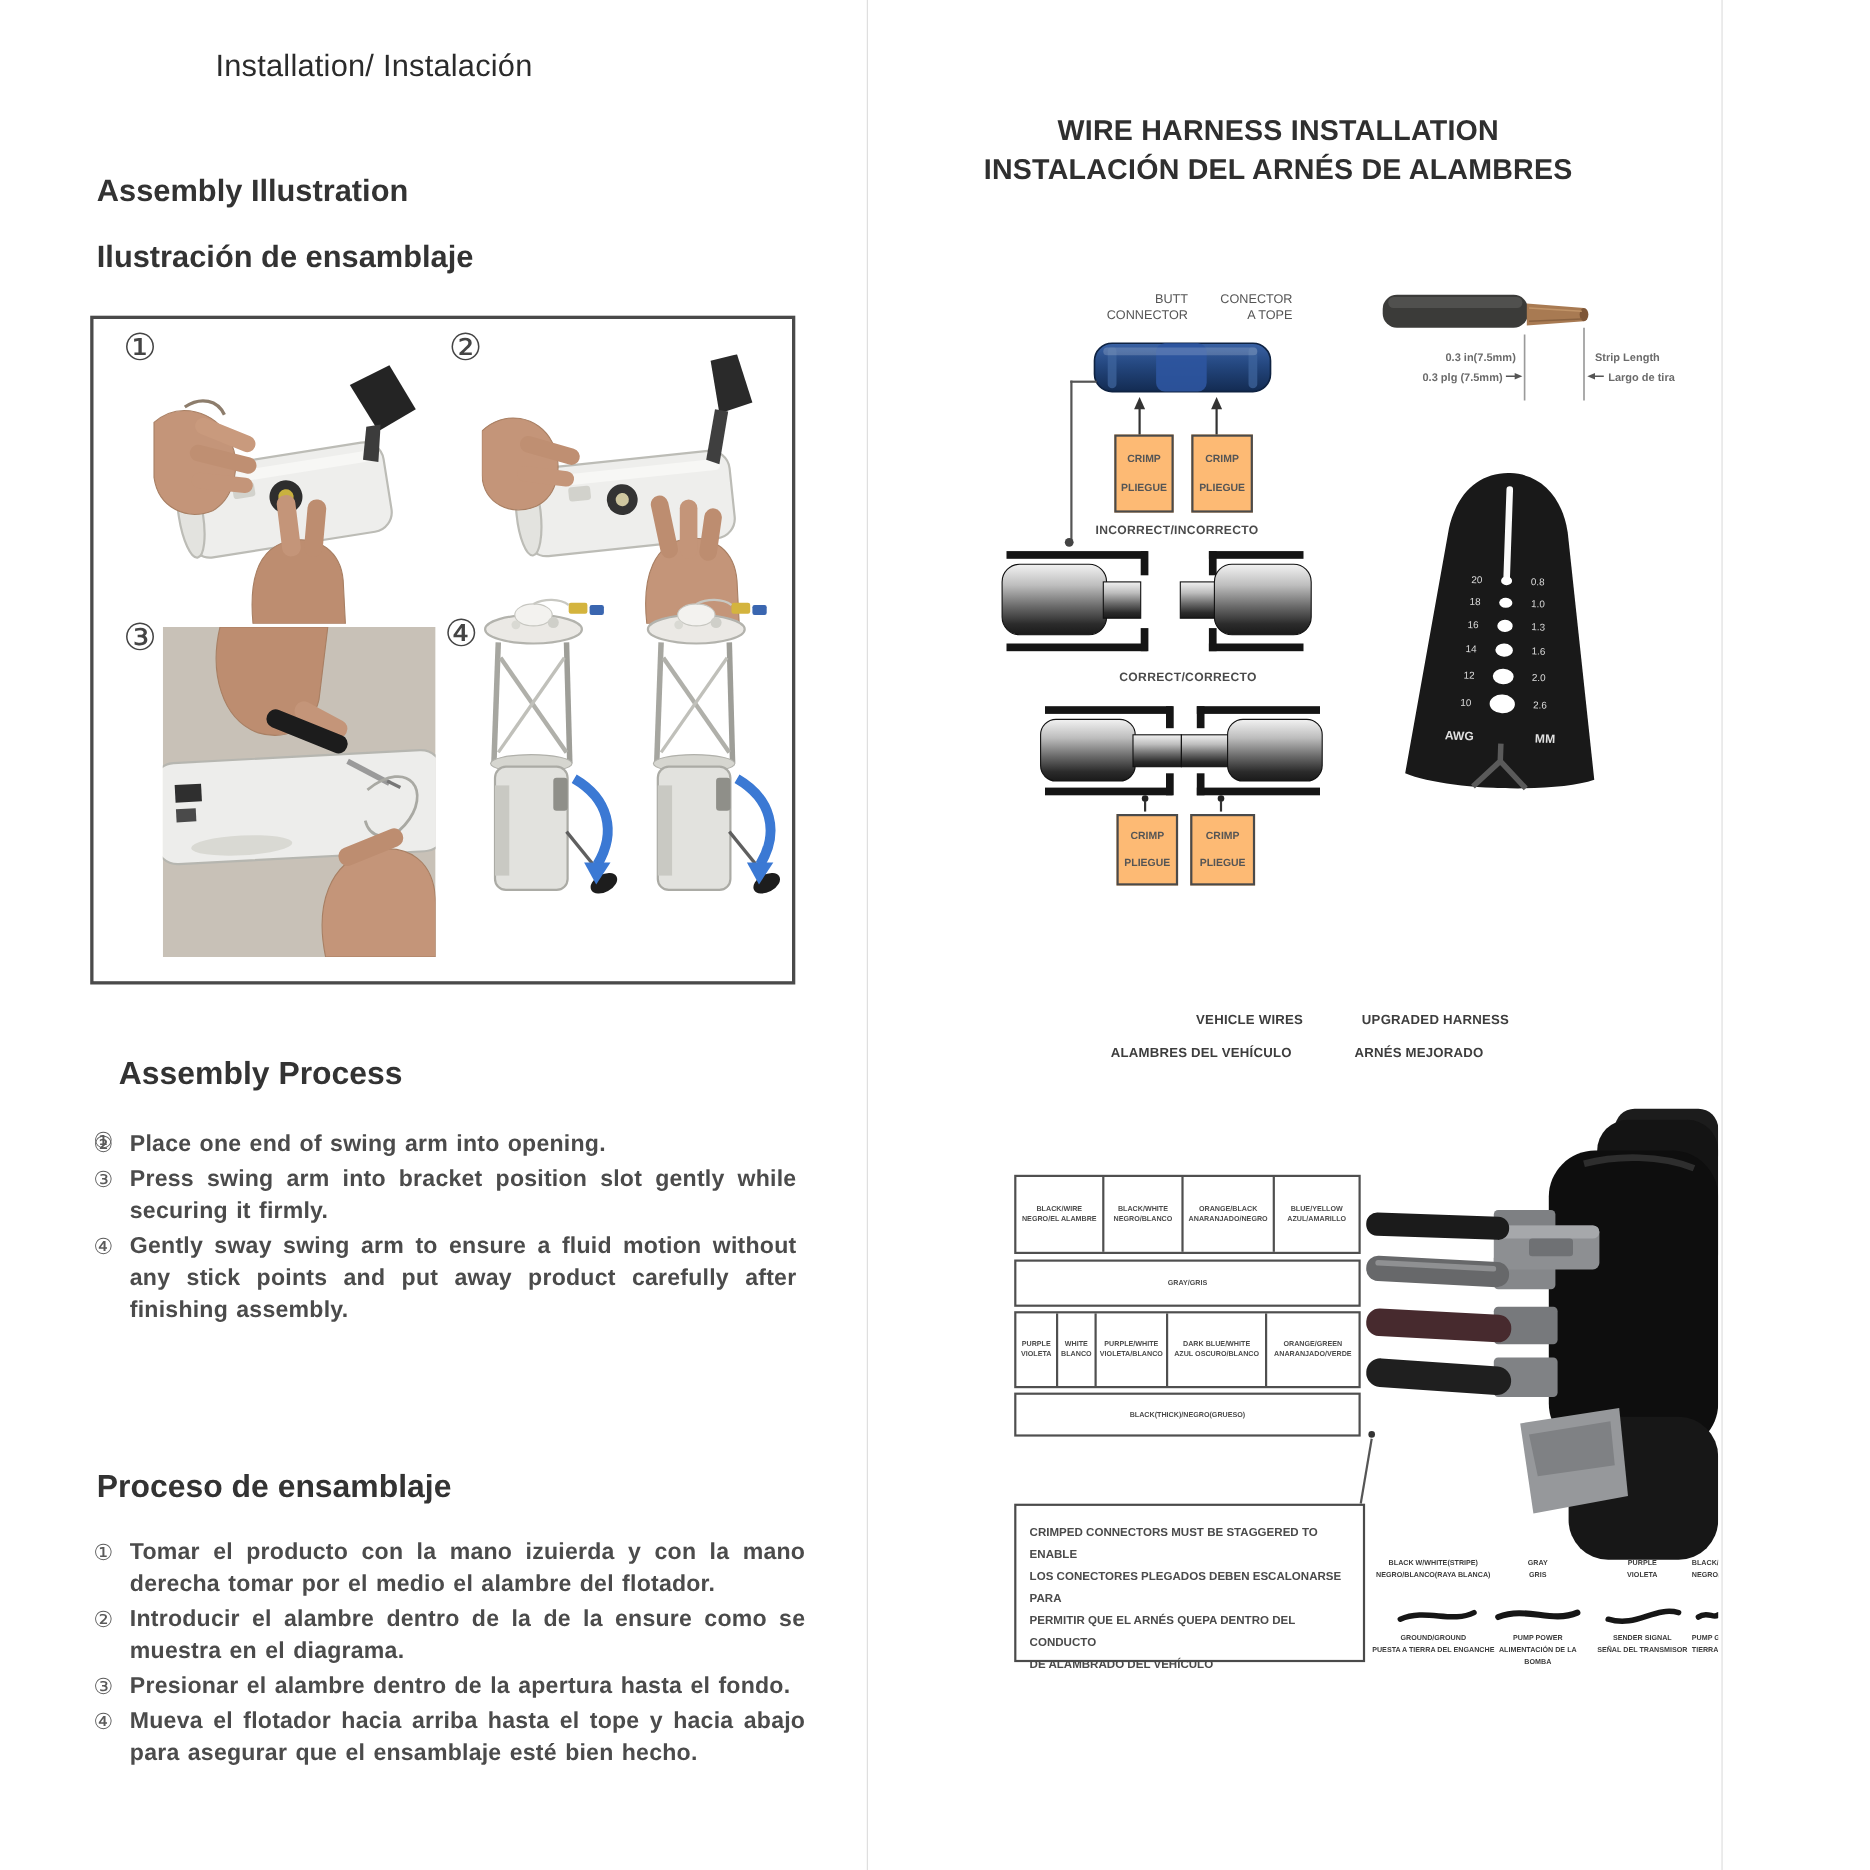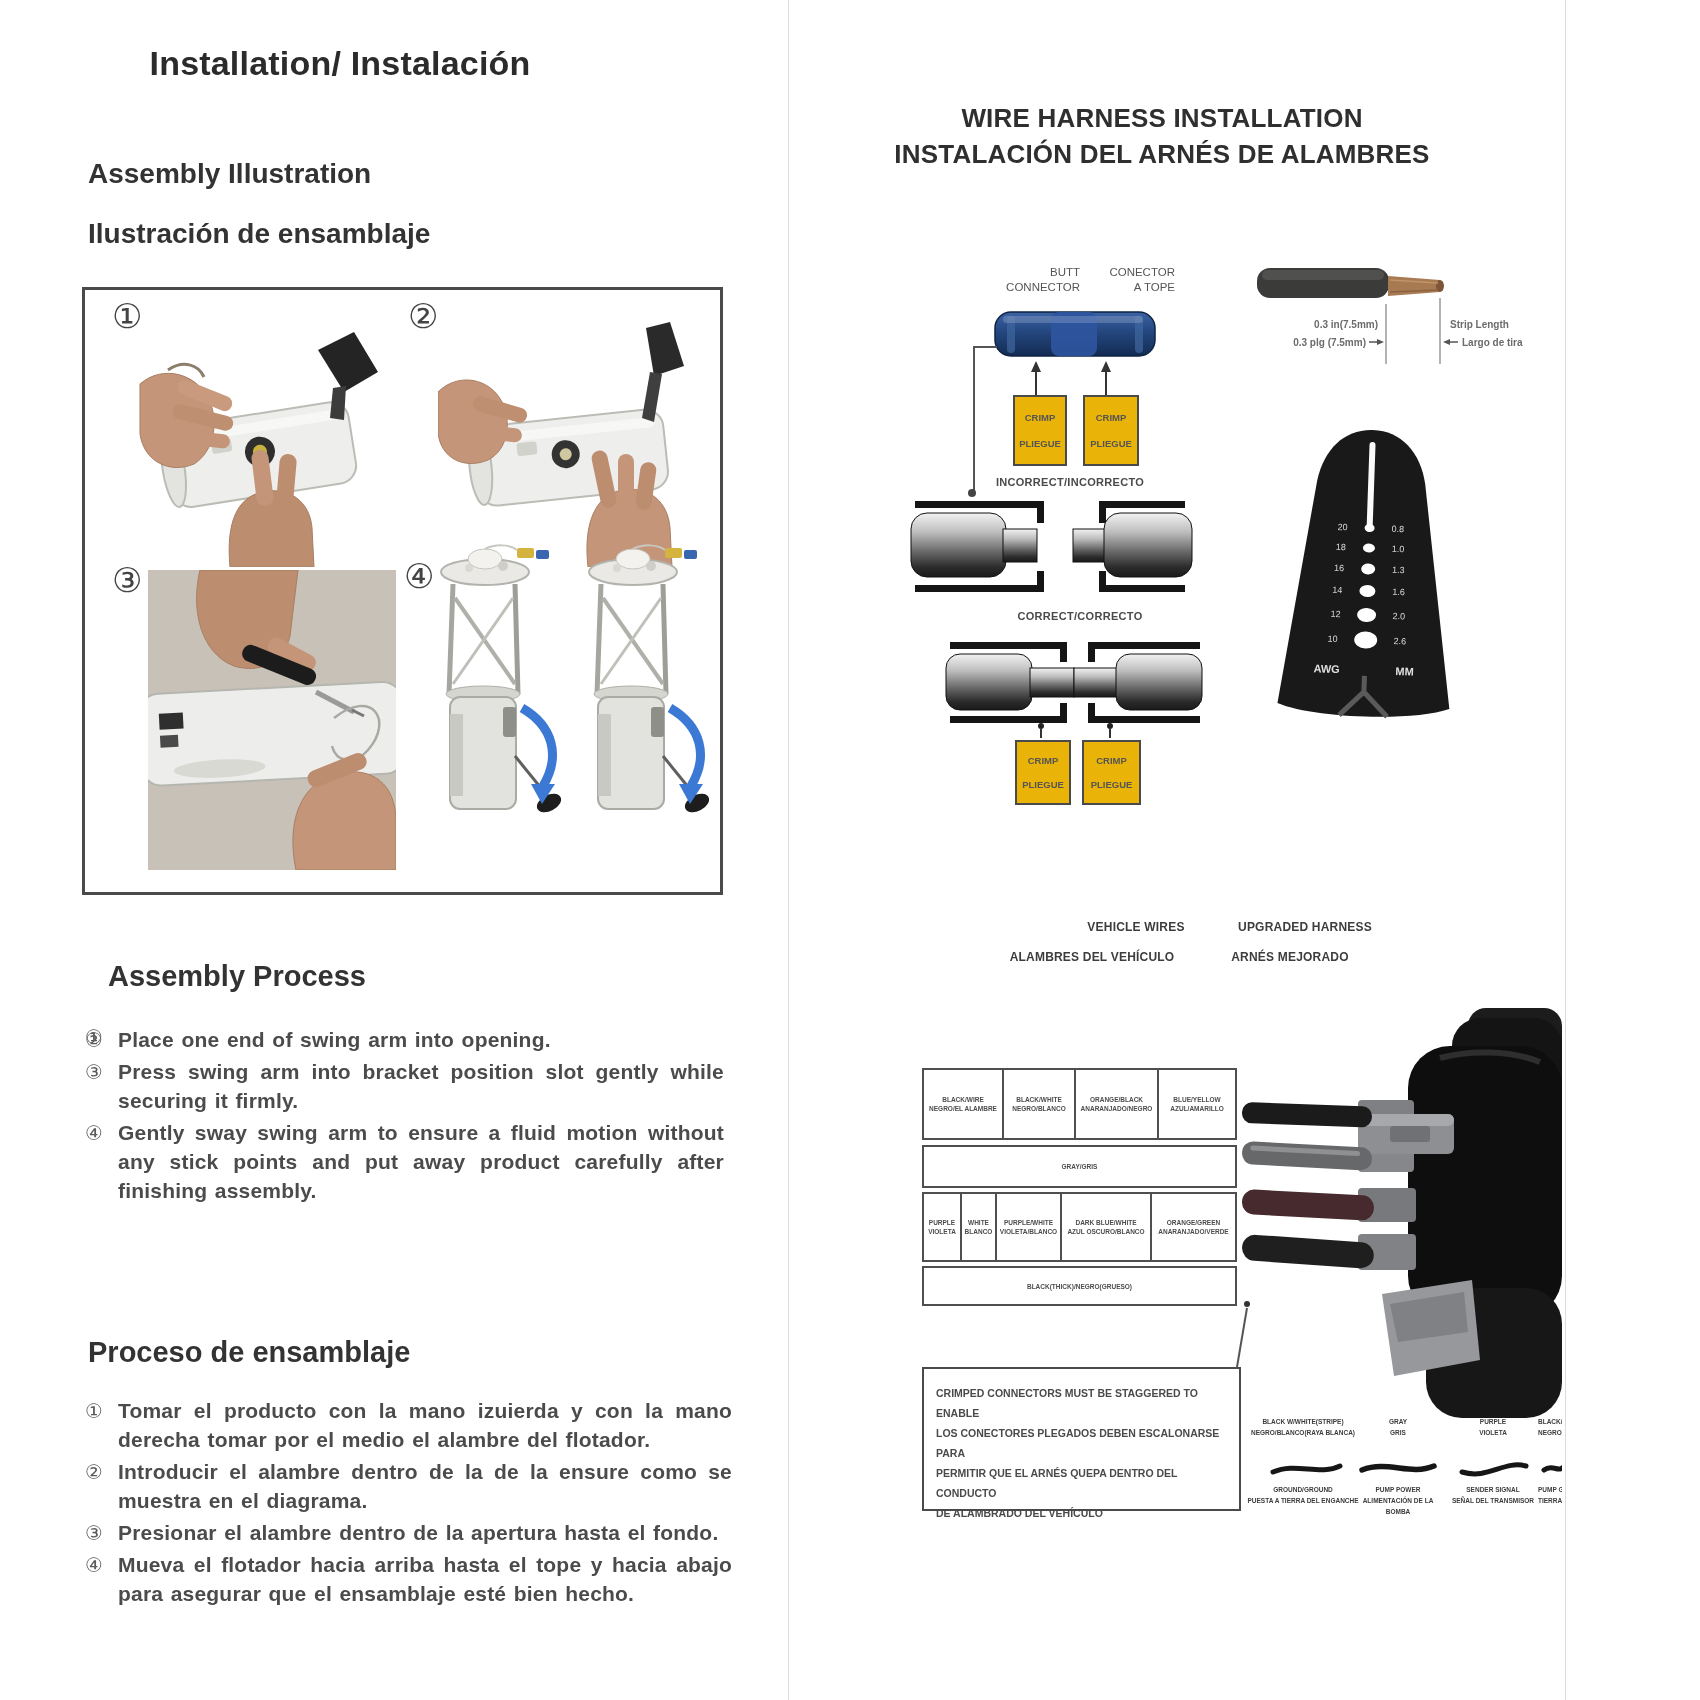--- a/index.html
+++ b/index.html
@@ -1,33 +1,33 @@
 <!DOCTYPE html>
 <html><head>
 <meta charset="utf-8">
 <style>
   html,body{margin:0;padding:0;background:#ffffff;}
   .screen{position:relative;width:1700px;height:1700px;background:#fff;overflow:hidden;
           font-family:"Liberation Sans",sans-serif;color:#2e2e2e;}
   .abs{position:absolute;}
   .ctr{text-align:center;}
-  .h-title{font-size:34px;font-weight:700;color:#2b2b2b;letter-spacing:.2px;}
+  .h-title{font-size:28px;font-weight:400;color:#2b2b2b;letter-spacing:.2px;}
   .h-sec{font-size:28px;font-weight:700;color:#333;}
   .para-list{position:absolute;}
   .proc-item{position:relative;padding-left:30px;margin-bottom:3px;font-size:21px;line-height:29px;
              font-weight:700;color:#4b4b4b;text-align:justify;word-spacing:1.5px;letter-spacing:.2px;}
   .proc-item .mk{position:absolute;left:-3px;top:1px;font-size:20px;color:#5a5a5a;
                  font-family:"DejaVu Sans",sans-serif;font-weight:400;}
   .step-mark{font-size:34px;color:#444;font-family:"DejaVu Sans",sans-serif;}
   .illus-box{border:3px solid #4a4a4a;background:#fff;}
   .rp-edge{background:#fff;border-left:1px solid #dcdcdc;border-right:1px solid #dcdcdc;}
   .rp-title{font-size:26px;font-weight:700;line-height:36px;color:#2f2f2f;letter-spacing:.2px;}
   .tiny-lbl{font-size:11.5px;font-weight:400;color:#555;line-height:15px;text-align:right;}
   .crimp-box{border:2px solid #4a4a4a;display:flex;flex-direction:column;justify-content:space-evenly;
-             align-items:center;font-size:9.5px;font-weight:700;color:#555;background:#eab308;}
+             align-items:center;font-size:9.5px;font-weight:700;color:#555;background:#fdba74;}
   .diag-lbl{font-size:11px;font-weight:700;color:#4a4a4a;letter-spacing:.3px;}
   .vw-head{font-size:12px;font-weight:700;color:#3d3d3d;letter-spacing:.2px;}
   .wire-table-row{position:absolute;border:2px solid #4f4f4f;background:#fff;display:flex;}
   .wt-cell{display:flex;flex-direction:column;justify-content:center;align-items:center;
            font-size:6.5px;line-height:9px;font-weight:700;color:#4c4c4c;text-align:center;overflow:hidden;}
   .wt-cell + .wt-cell{border-left:2px solid #4f4f4f;}
   .note-box{border:2px solid #4a4a4a;background:#fff;padding:14px 10px 0 12px;
             font-size:10.5px;font-weight:700;color:#4a4a4a;line-height:20px;}
   .callout{font-size:6.5px;font-weight:700;color:#3c3c3c;line-height:11px;text-align:center;}
   .clip{overflow:hidden;white-space:nowrap;}

